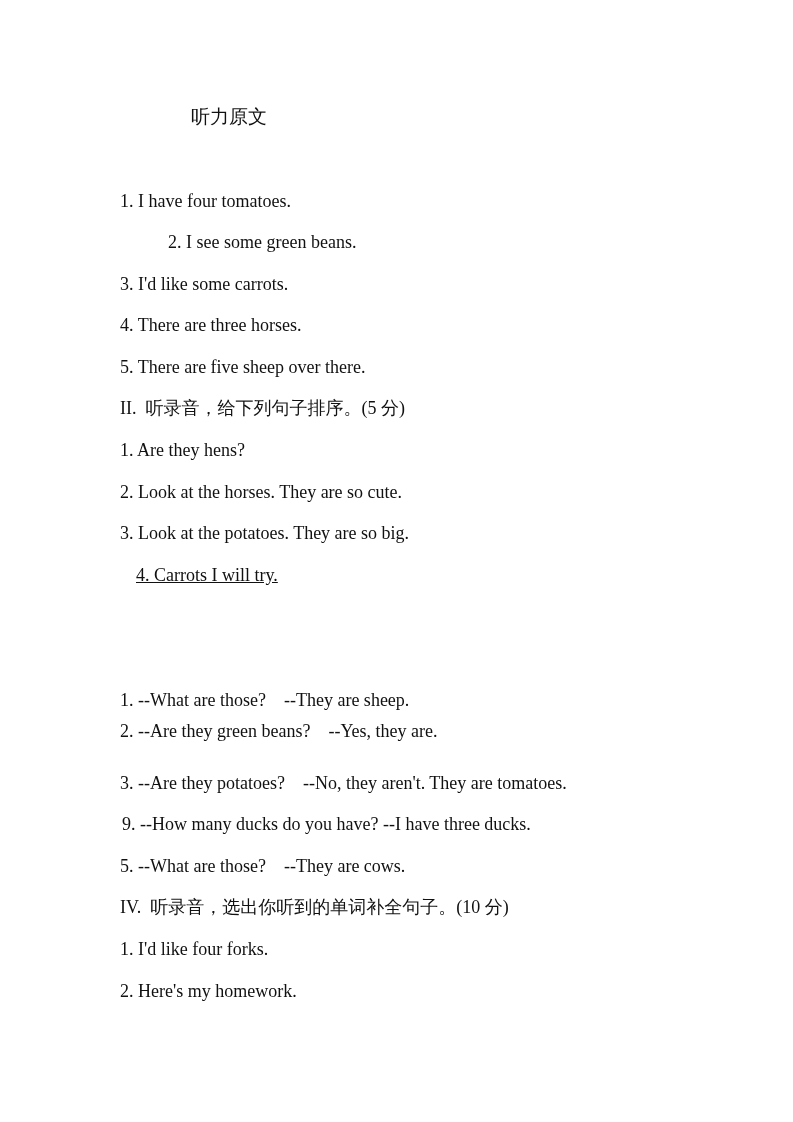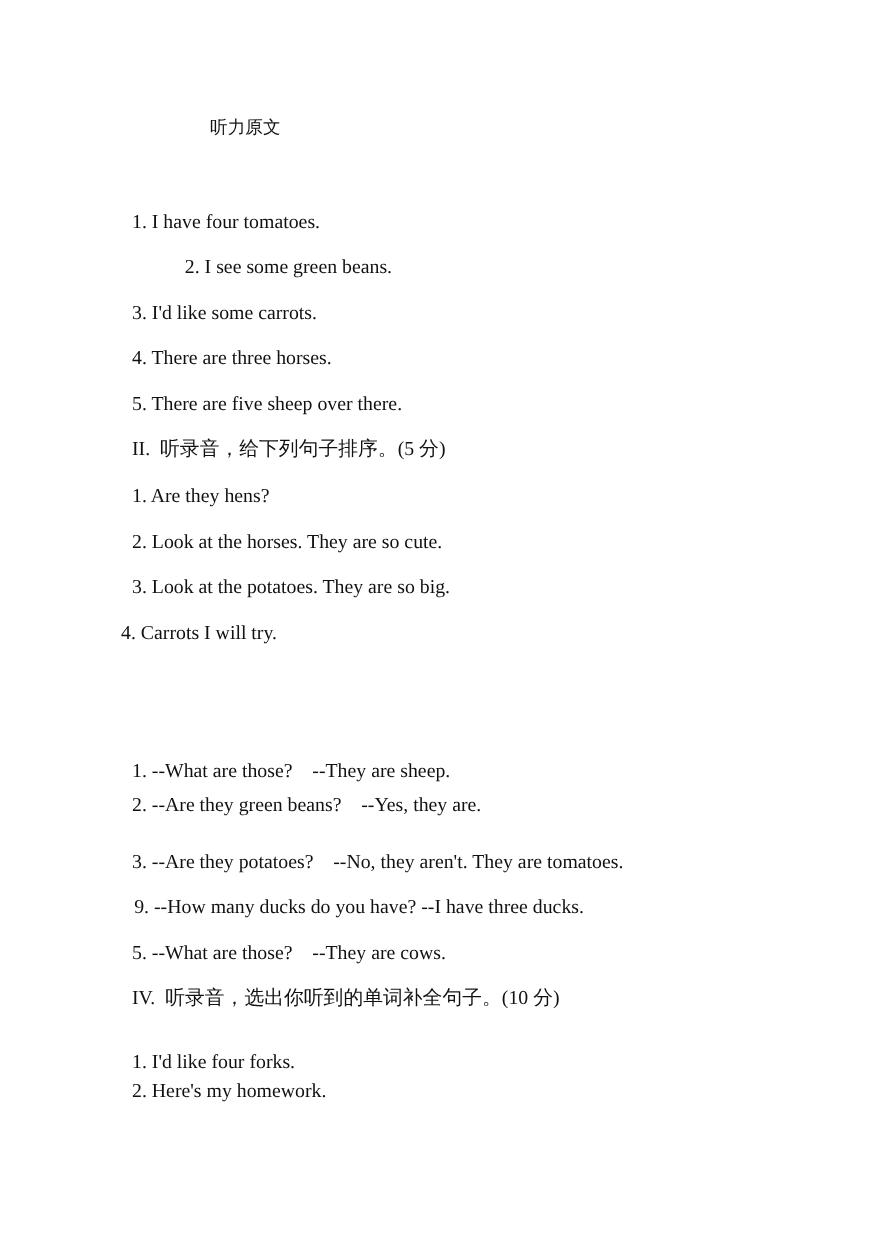--- a/index.html
+++ b/index.html
@@ -22,43 +22,43 @@
       width: 793px;
       height: 1122px;
     }
     .line {
       position: absolute;
       font-size: 18px;
       line-height: 22px;
       white-space: pre;
     }
     .title {
-      font-size: 16px;
+      font-size: 19px;
     }
   </style>
 </head>
 <body>
 
 <div class="page">
   <div class="line title" style="left:191px; top:106px;">听力原文</div>
 
   <div class="line" style="left:120px; top:190px;">1. I have four tomatoes.</div>
   <div class="line" style="left:120px; top:231px;margin-left:48px;">2. I see some green beans.</div>
   <div class="line" style="left:120px; top:273px;">3. I'd like some carrots.</div>
   <div class="line" style="left:120px; top:314px;">4. There are three horses.</div>
   <div class="line" style="left:120px; top:356px;">5. There are five sheep over there.</div>
 
   <div class="line" style="left:120px; top:397px;">II.  听录音，给下列句子排序。(5 分)</div>
   <div class="line" style="left:120px; top:439px;text-align:center;">1. Are they hens?</div>
   <div class="line" style="left:120px; top:481px;">2. Look at the horses. They are so cute.</div>
   <div class="line" style="left:120px; top:522px;">3. Look at the potatoes. They are so big.</div>
-  <div class="line" style="left:110px; top:564px;">4. Carrots I will try.</div>
+  <div class="line" style="left:136px; top:564px;text-decoration:underline;">4. Carrots I will try.</div>
 
   <div class="line" style="left:120px; top:689px;">1. --What are those?    --They are sheep.</div>
   <div class="line" style="left:120px; top:720px;text-align:right;">2. --Are they green beans?    --Yes, they are.</div>
   <div class="line" style="left:120px; top:772px;">3. --Are they potatoes?    --No, they aren't. They are tomatoes.</div>
   <div class="line" style="left:122px; top:813px;">9. --How many ducks do you have? --I have three ducks.</div>
   <div class="line" style="left:120px; top:855px;">5. --What are those?    --They are cows.</div>
 
   <div class="line" style="left:120px; top:896px;">IV.  听录音，选出你听到的单词补全句子。(10 分)</div>
-  <div class="line" style="left:120px; top:938px;margin-top:16px;">1. I'd like four forks.</div>
+  <div class="line" style="left:120px; top:938px;">1. I'd like four forks.</div>
   <div class="line" style="left:120px; top:980px;">2. Here's my homework.</div>
 </div>
 
 </body></html>

